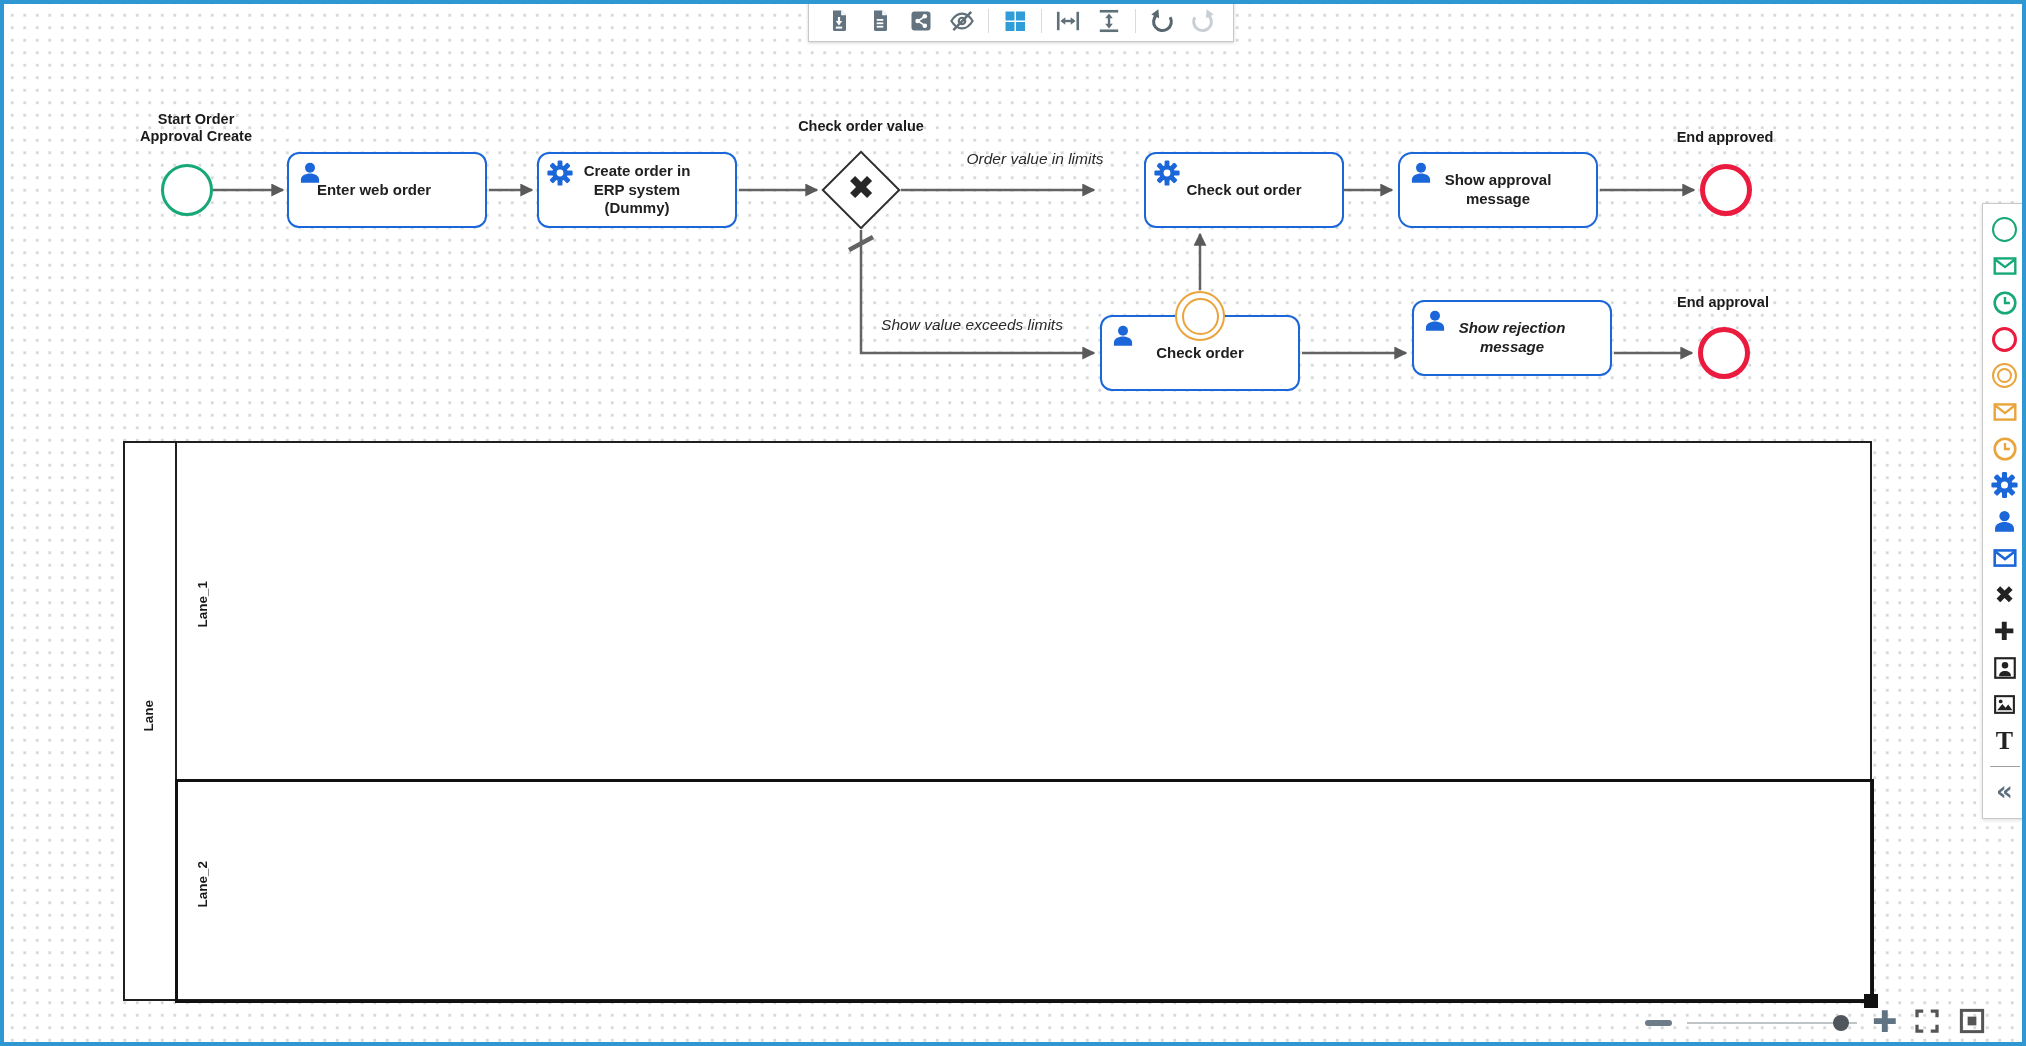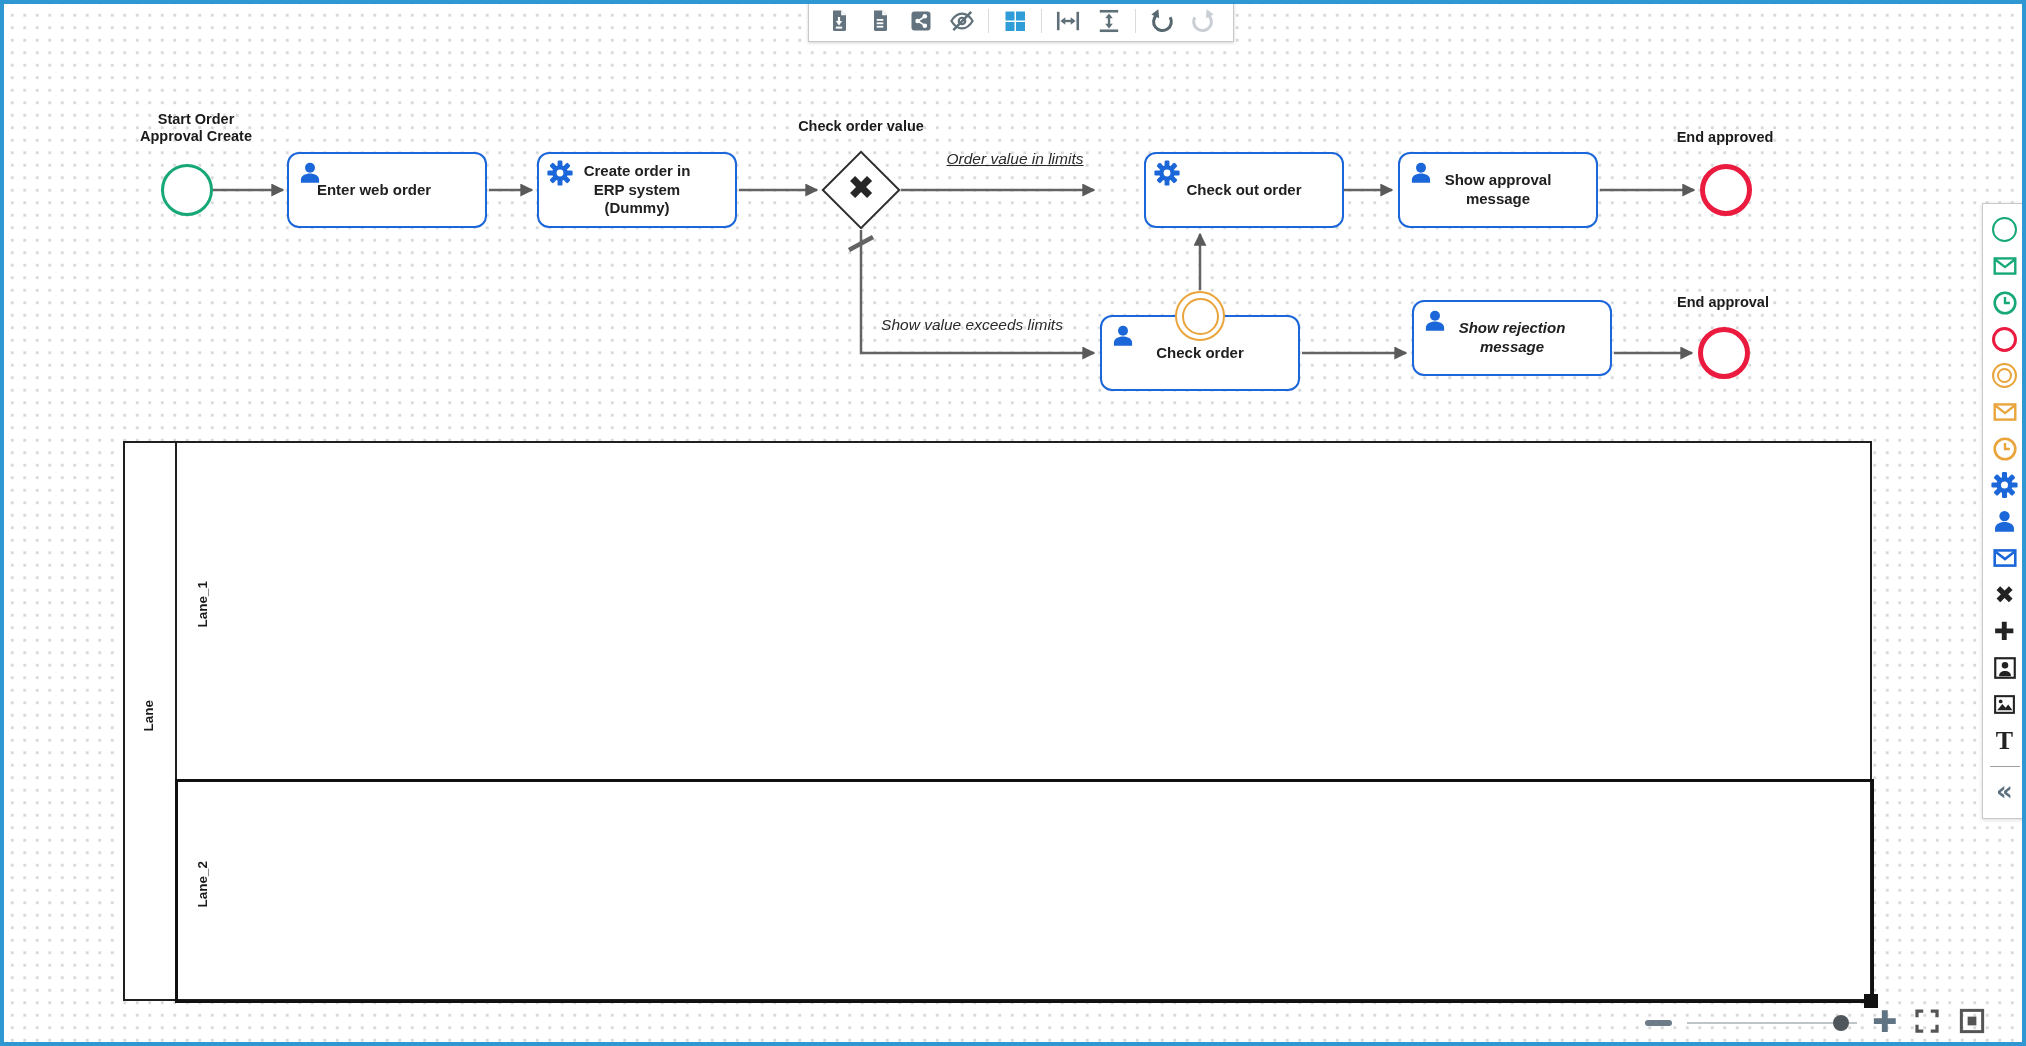--- a/index.html
+++ b/index.html
@@ -158,37 +158,37 @@
   <svg class="ticon" viewBox="0 0 24 24">
     <circle cx="12" cy="7.2" r="4.6" fill="#1b66d8"></circle>
     <path d="M3.6,21 v-2.6 c0,-4 4.2,-5.9 8.4,-5.9 s8.4,1.9 8.4,5.9 V21 z" fill="#1b66d8"></path>
   </svg>
   <span>Check order</span>
 </div>
 
 <div class="bevt" style="left:1175px;top:291px;width:50px;height:50px;"></div>
 <div class="bevt" style="left:1181.5px;top:297.5px;width:37px;height:37px;"></div>
 
-<div class="task" style="left:1398px;top:152px;z-index:4;">
+<div class="task" style="left:1398px;top:152px;z-index:4;border-radius:14px;">
   <svg class="ticon" viewBox="0 0 24 24">
     <circle cx="12" cy="7.2" r="4.6" fill="#1b66d8"></circle>
     <path d="M3.6,21 v-2.6 c0,-4 4.2,-5.9 8.4,-5.9 s8.4,1.9 8.4,5.9 V21 z" fill="#1b66d8"></path>
   </svg>
   <span>Show approval message</span>
 </div>
 
 <div class="task" style="left:1412px;top:300px;z-index:4;font-style:italic;">
   <svg class="ticon" viewBox="0 0 24 24">
     <circle cx="12" cy="7.2" r="4.6" fill="#1b66d8"></circle>
     <path d="M3.6,21 v-2.6 c0,-4 4.2,-5.9 8.4,-5.9 s8.4,1.9 8.4,5.9 V21 z" fill="#1b66d8"></path>
   </svg>
   <span>Show rejection message</span>
 </div>
 
-<div class="cond" style="left:930px;top:150px;width:170px;text-decoration:underline;">Order value in limits</div>
+<div class="cond" style="left:950px;top:150px;width:170px;">Order value in limits</div>
 <div class="cond" style="left:866px;top:316px;width:212px;">Show value exceeds limits</div>
 
 <div class="pool">
   <div class="pool-header-line"></div>
   <div class="lane2"></div>
   <div class="vlab" style="left:8px;top:266px;width:30px;text-align:center;">Lane</div>
   <div class="vlab" style="left:54px;top:154px;width:46px;text-align:center;">Lane_1</div>
   <div class="vlab" style="left:54px;top:434px;width:46px;text-align:center;">Lane_2</div>
 </div>
 <div class="lane-handle" style="left:1864px;top:994px;position:absolute;"></div>

